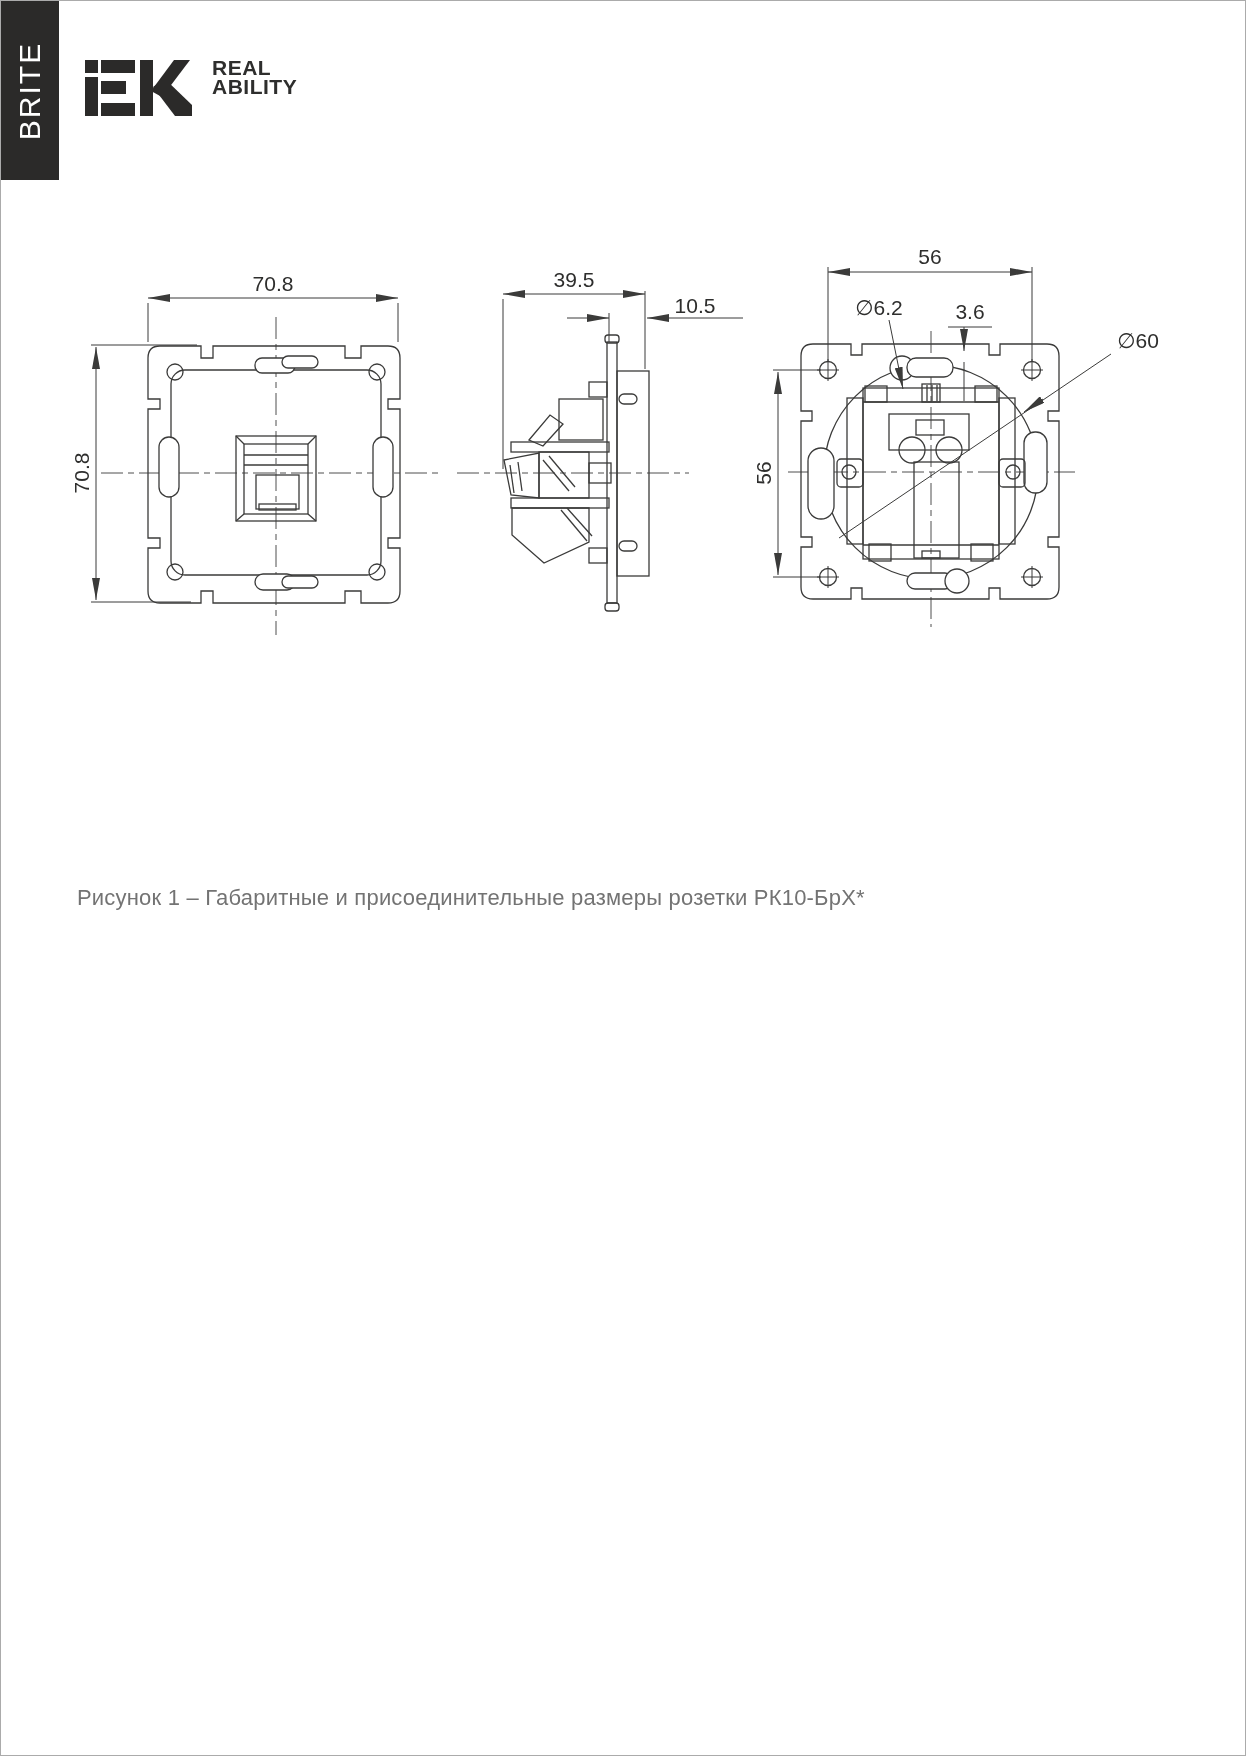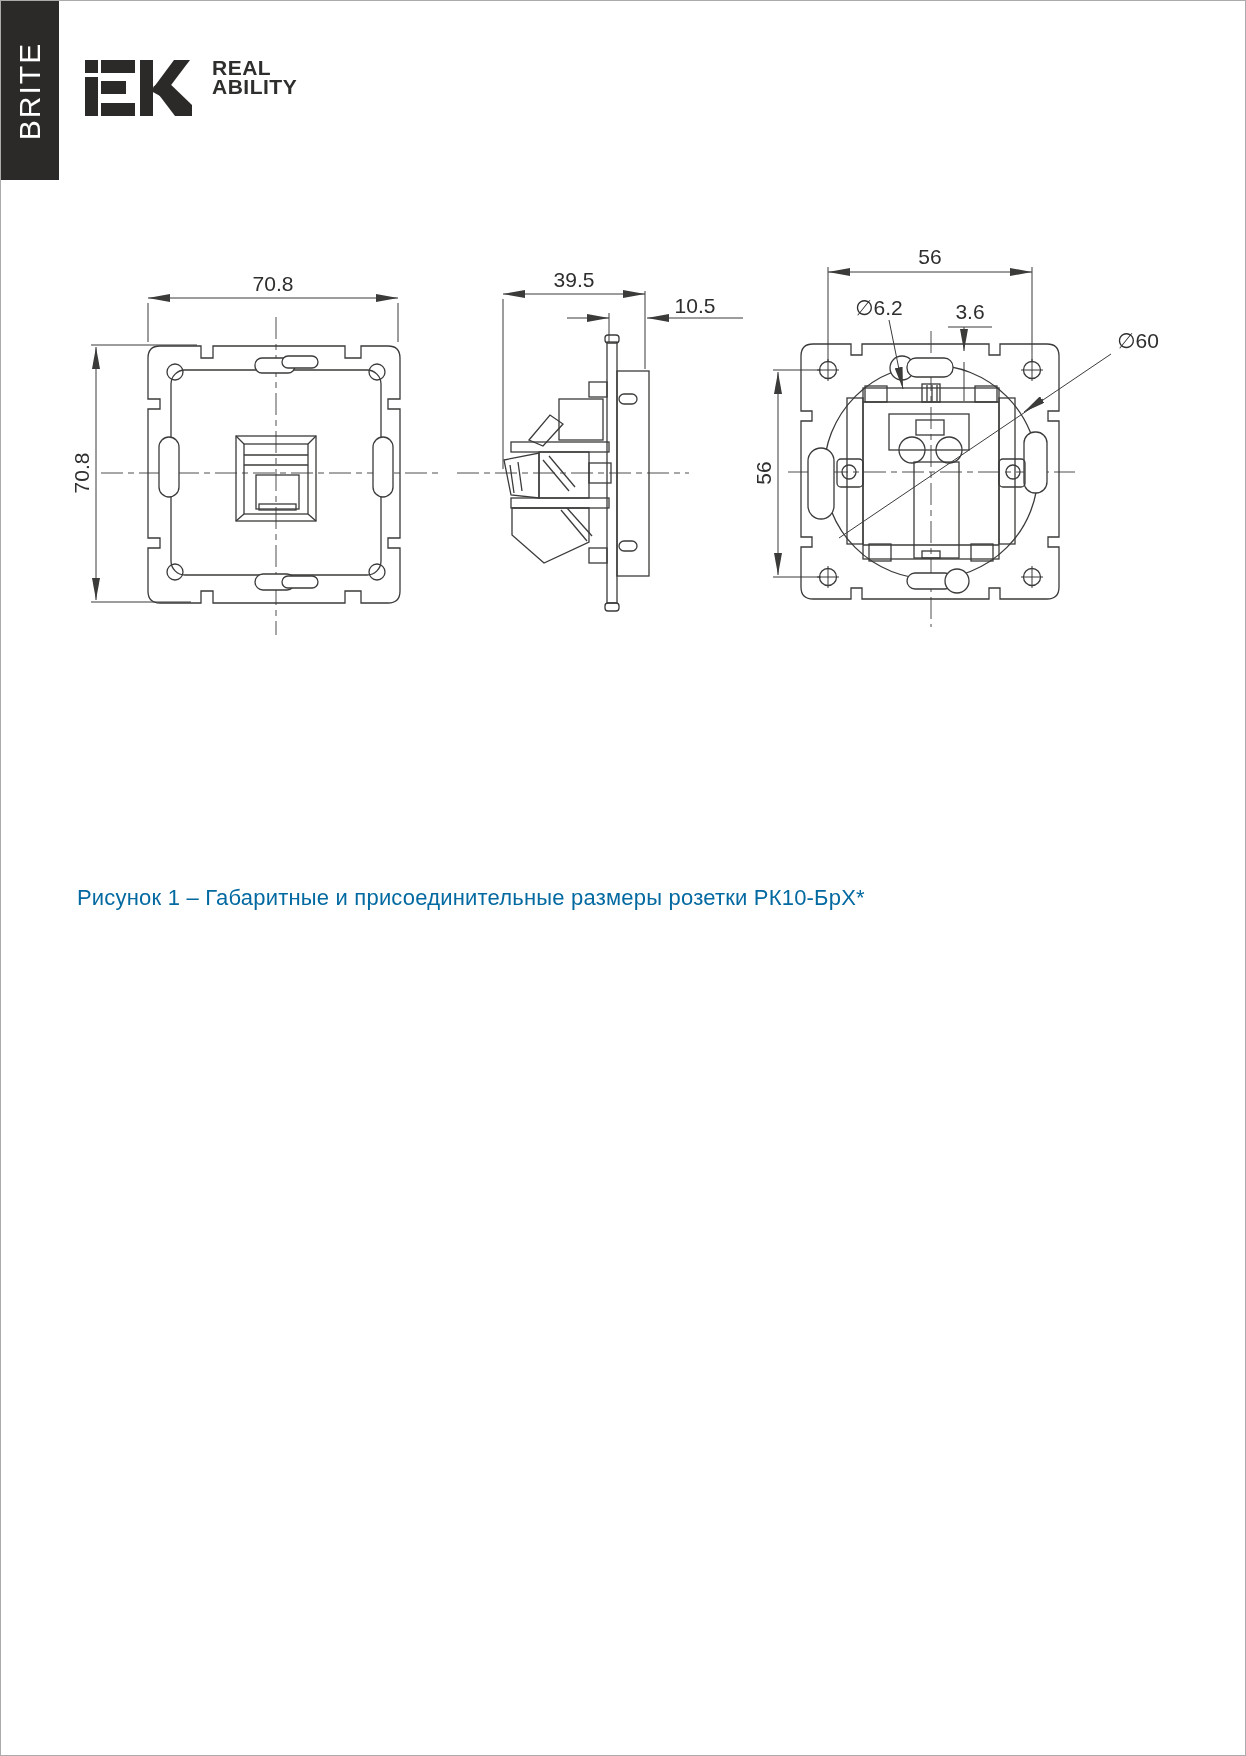--- a/index.html
+++ b/index.html
@@ -18,21 +18,21 @@
   }
   .brand-bar span{
     position:absolute;left:50%;top:50%;
     transform:translate(-50%,-50%) rotate(-90deg);
     color:#ffffff;font-size:30px;font-weight:500;letter-spacing:2px;
     white-space:nowrap;
   }
   .logo{position:absolute;left:0;top:0;}
   .caption{
     position:absolute;left:76px;top:884px;
-    font-size:22px;color:#0369a1;letter-spacing:0.2px;
+    font-size:22px;color:#737373;letter-spacing:0.2px;
     white-space:nowrap;
   }
   svg{position:absolute;left:0;top:0;}
   svg text{
     font-family:"Liberation Sans", sans-serif;
     font-size:21px;fill:#2e2e2d;
   }
   .ln{stroke:#3b3b3a;stroke-width:1.3;fill:none;}
   .lnw{stroke:#3b3b3a;stroke-width:1.3;fill:#ffffff;}
   .dim{stroke:#3b3b3a;stroke-width:1;fill:none;}

